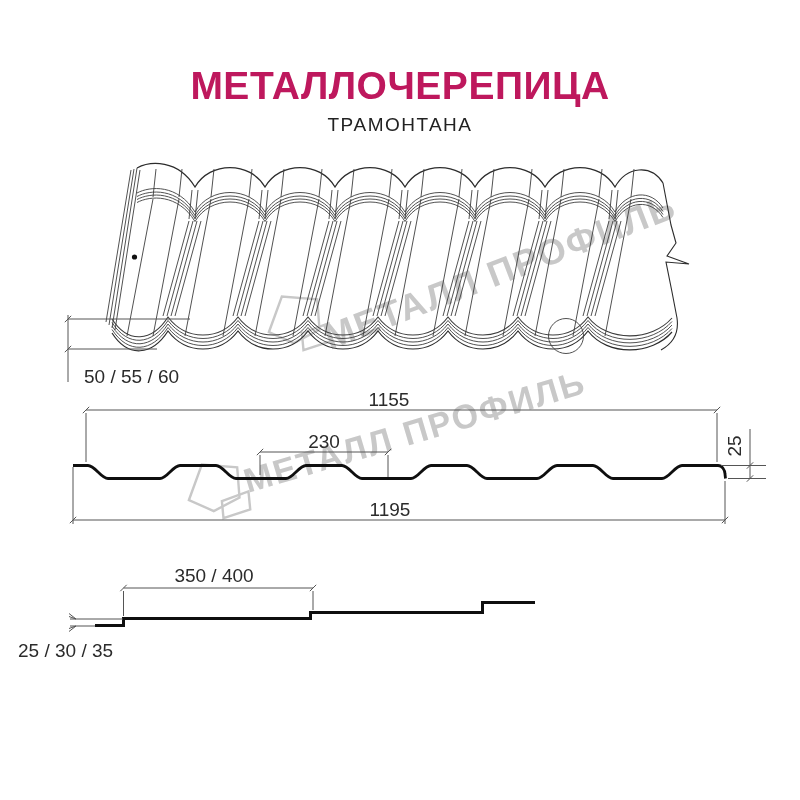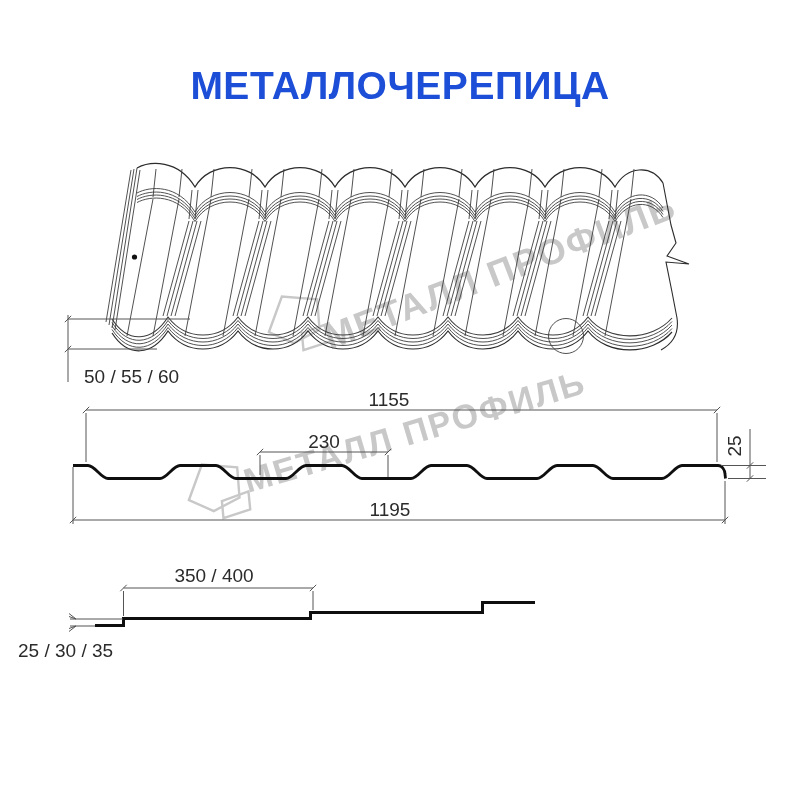--- a/index.html
+++ b/index.html
@@ -1,30 +1,31 @@
 <!DOCTYPE html>
 <html><head>
 <meta charset="utf-8">
 <style>
   html,body{margin:0;padding:0;background:#fff;}
   .page{position:relative;width:800px;height:800px;background:#ffffff;overflow:hidden;
         font-family:"Liberation Sans",sans-serif;}
   .title{position:absolute;top:64px;left:0;width:800px;text-align:center;
-         font-size:39px;font-weight:bold;letter-spacing:.5px;color:#1d4ed8;}
+         font-size:39px;font-weight:bold;letter-spacing:.5px;color:#be185d;}
   .subtitle{position:absolute;top:114px;left:0;width:800px;text-align:center;
          font-size:19px;font-weight:normal;letter-spacing:1.5px;color:#222;}
   svg text{font-family:"Liberation Sans",sans-serif;}
   .dimtxt{font-size:19px;fill:#2b2b2b;}
   .wmtxt{font-weight:bold;fill:#c8c8c8;letter-spacing:2px;}
 </style>
 </head>
 <body>
 
 <div class="page">
   <div class="title">МЕТАЛЛОЧЕРЕПИЦА</div>
+  <div class="subtitle">ТРАМОНТАНА</div>
 
   <svg width="800" height="800" viewBox="0 0 800 800">
     <defs>
       <path id="topwave" fill="none" d="M137,168 C150,161 178,159 195,187 c15,-26 55,-26 70,0 c15,-26 55,-26 70,0 c15,-26 55,-26 70,0 c15,-26 55,-26 70,0 c15,-26 55,-26 70,0 c15,-26 55,-26 70,0 c12,-21 36,-23 48,-4"></path>
       <path id="botwave" fill="none" d="M112,319 C128,344 152,342 168,317 c18,24 52,24 70,0 c18,24 52,24 70,0 c18,24 52,24 70,0 c18,24 52,24 70,0 c18,24 52,24 70,0 c18,24 52,24 70,0 c20,26 64,24 84,1"></path>
       <g id="mp-logo" fill="none">
         <path d="M6,34 L26,2 L60,12 L56,42 L28,50 Z"></path>
         <path d="M38,42 L66,38 L64,56 L36,59 Z"></path>
       </g>
     </defs>

